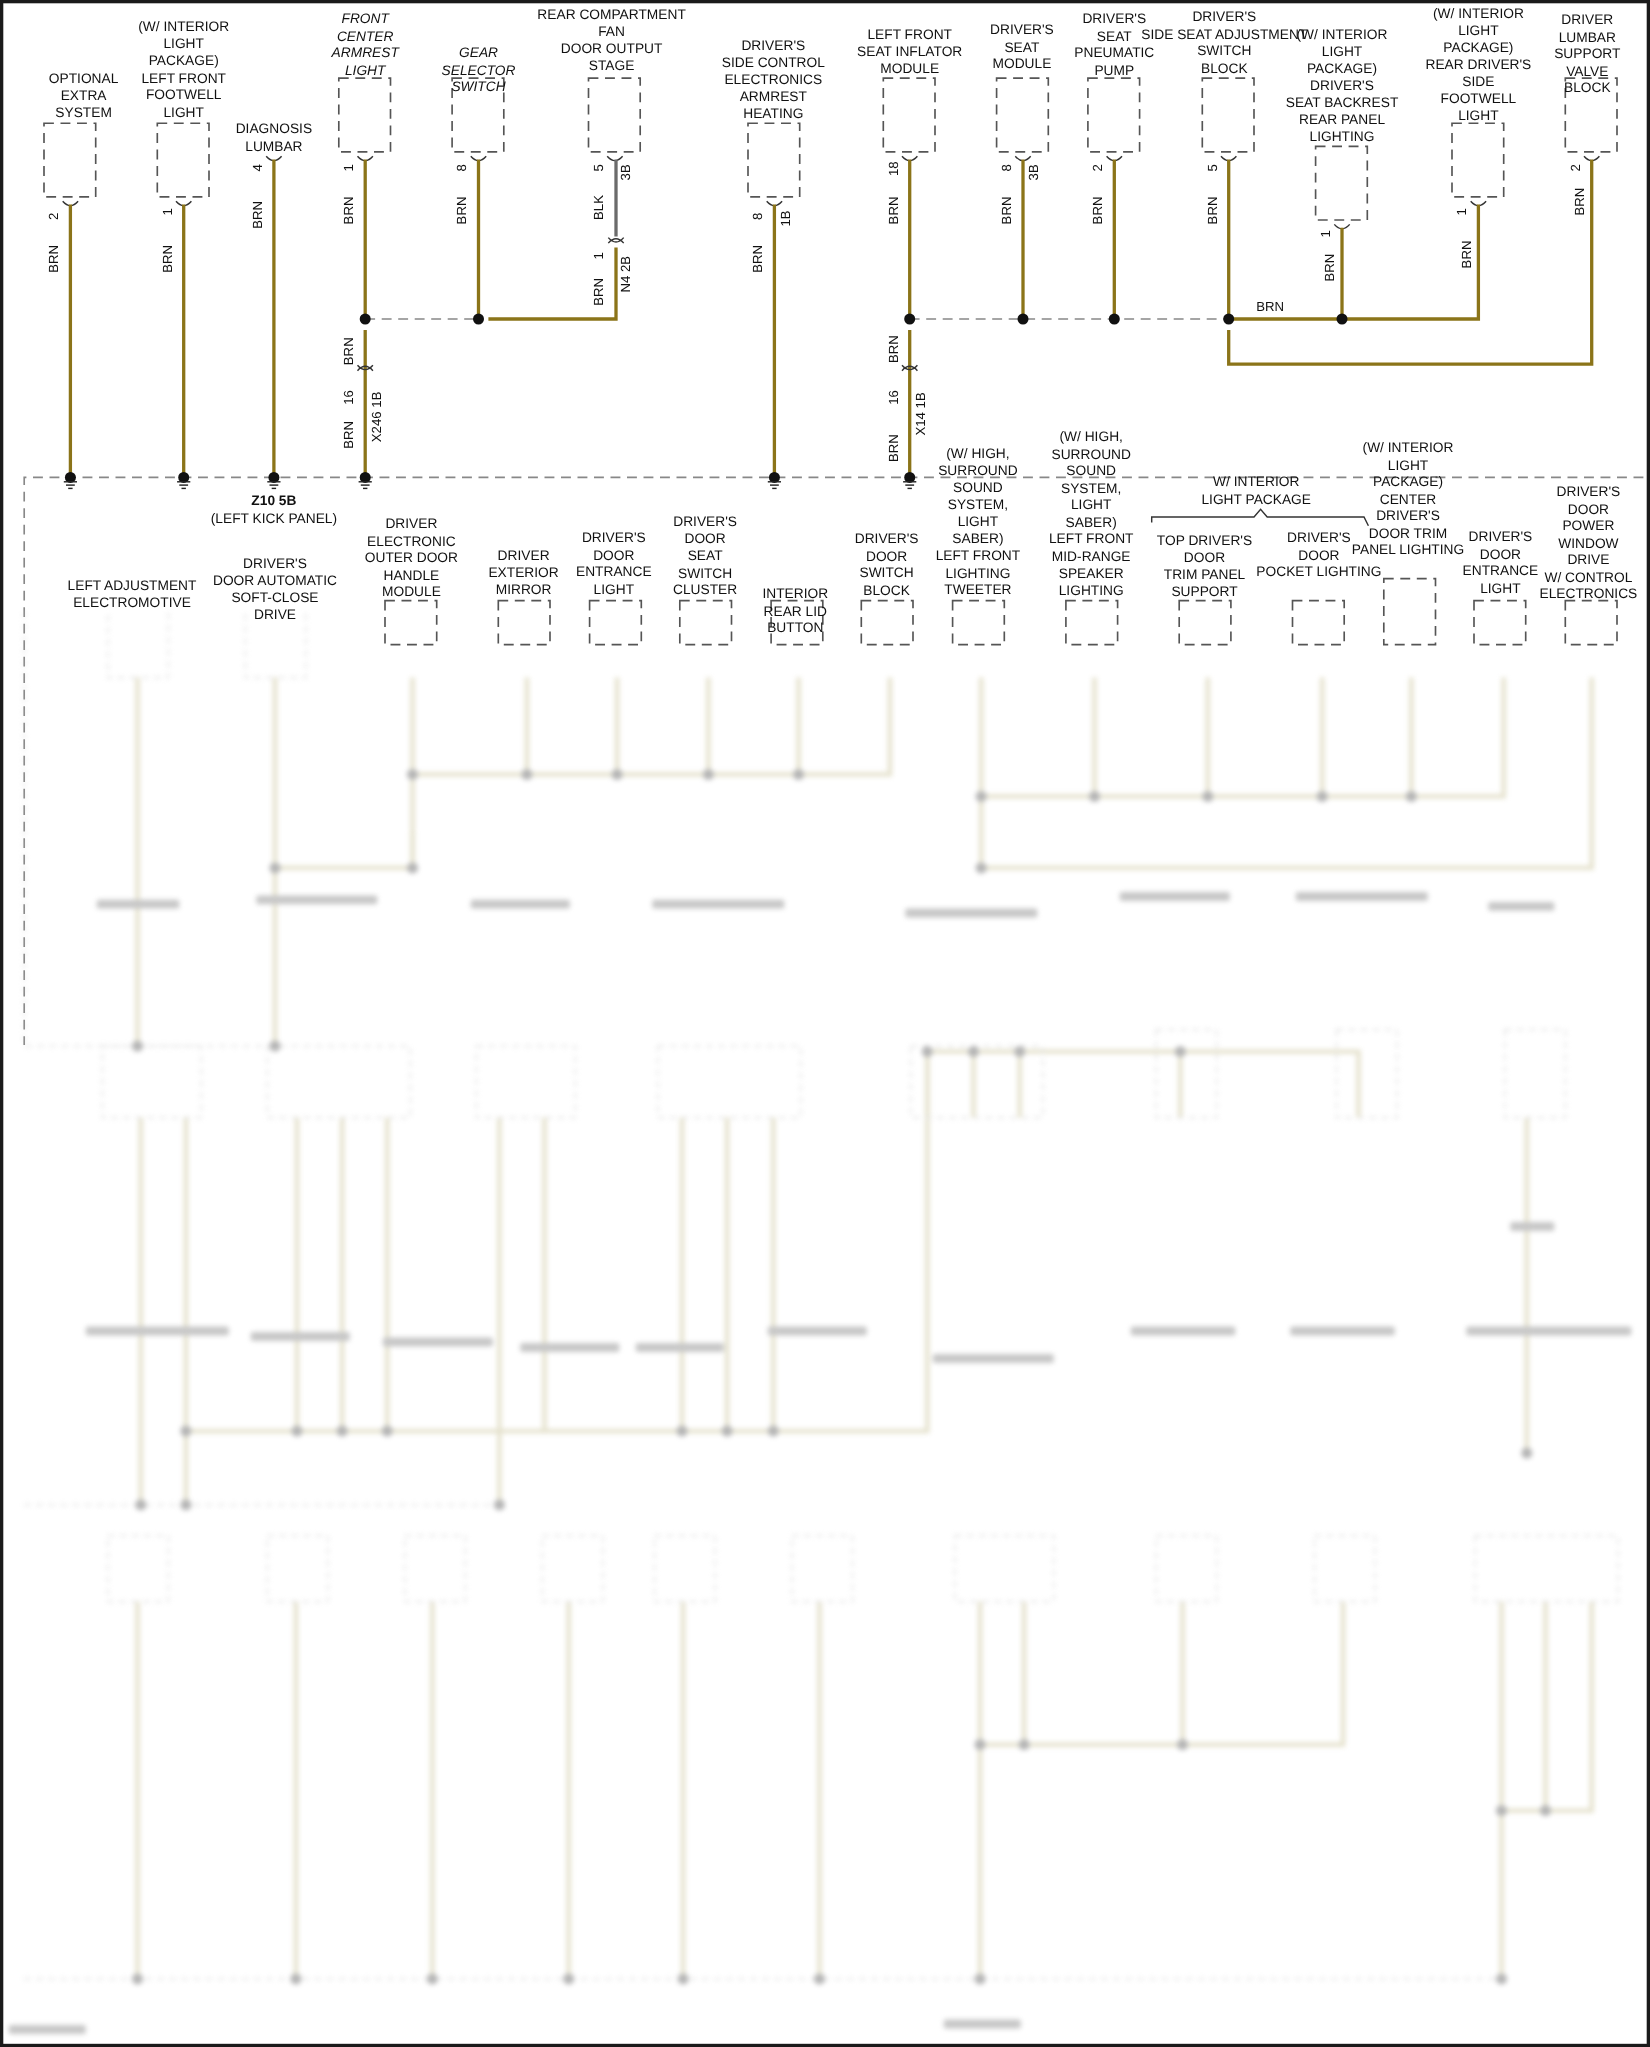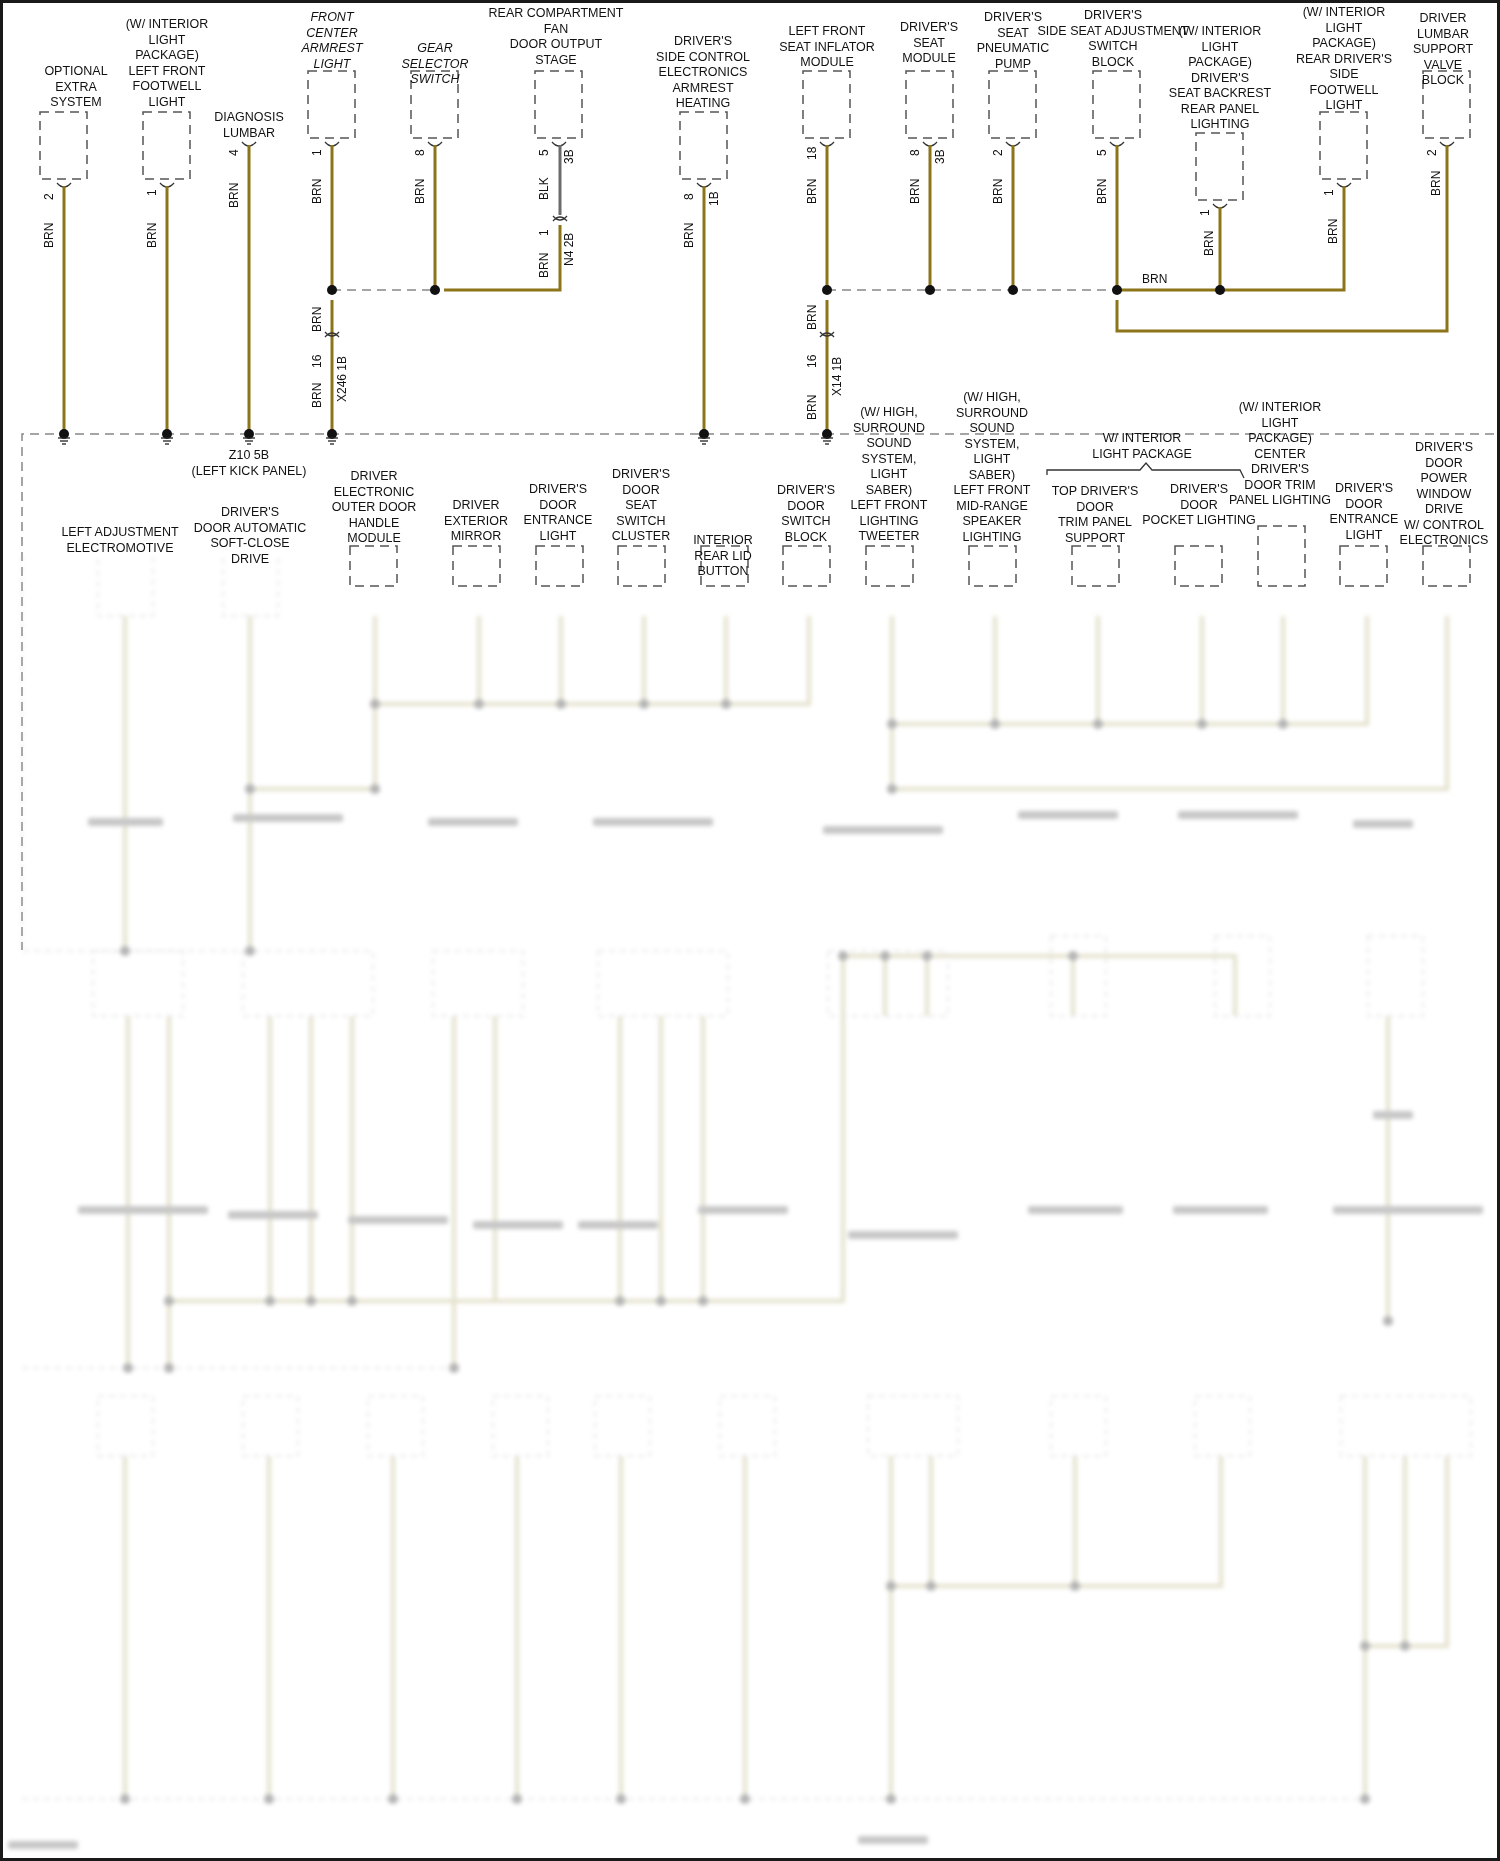--- a/index.html
+++ b/index.html
@@ -229,21 +229,21 @@
 PACKAGE)
 REAR DRIVER'S
 SIDE
 FOOTWELL
 LIGHT</div>
 <div class="lbl" style="left:1443px; top:11px;">DRIVER
 LUMBAR SUPPORT
 VALVE
 BLOCK</div>
 
-<div class="lbl" style="left:249px; top:448px;">Z10 5B</div>
+<div class="lbl" style="left:249px; top:448px;font-weight:bold;">Z10 5B</div>
 <div class="lbl" style="left:249px; top:464px;">(LEFT KICK PANEL)</div>
 
 <div class="lbl" style="left:120px; top:525px;">LEFT ADJUSTMENT
 ELECTROMOTIVE</div>
 <div class="lbl" style="left:250px; top:505px;">DRIVER'S
 DOOR AUTOMATIC
 SOFT-CLOSE
 DRIVE</div>
 <div class="lbl" style="left:374px; top:469px;">DRIVER
 ELECTRONIC

